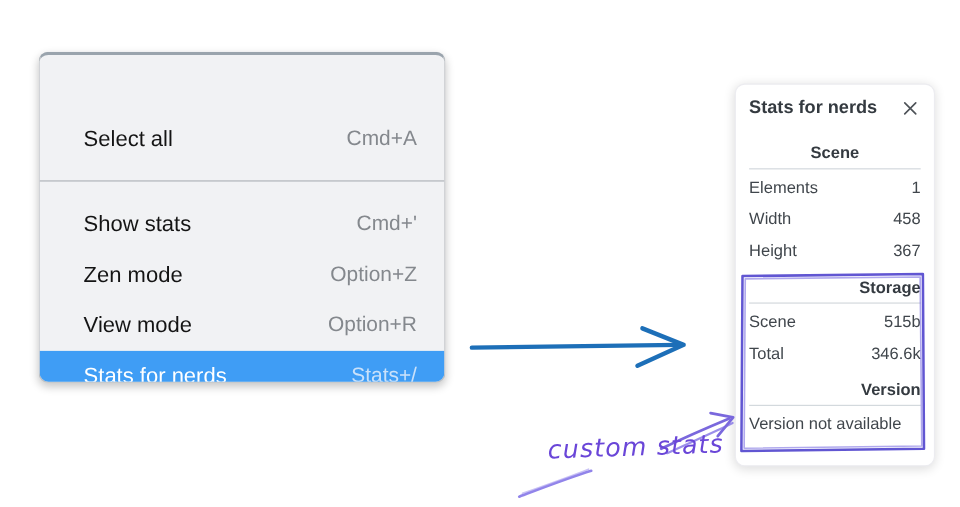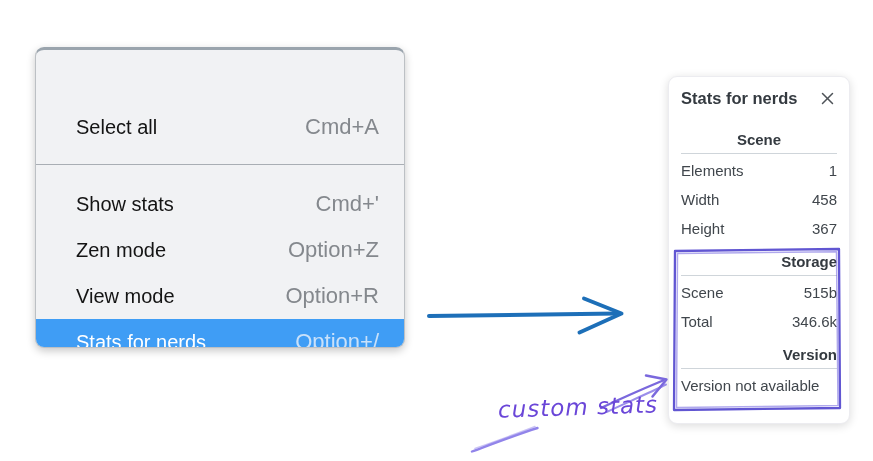--- a/index.html
+++ b/index.html
@@ -27,21 +27,21 @@
   .menu-item {
     display: flex; justify-content: space-between; align-items: center;
     padding: 0 25px 0 40px;
     height: 46px;
     font-size: 20px; color: #141414;
     cursor: default;
   }
   .menu-item.first { height: 74px; margin-top: 40px; }
   .menu-divider { border-top: 1px solid #a9aeb4; }
   .menu-group { padding-top: 16px; }
-  .mi-shortcut { color: #84888d; font-size: 22px; }
+  .mi-shortcut { color: #84888d; font-size: 19px; }
   .menu-item.selected { background: #3f9df5; }
   .menu-item.selected .mi-label { color: #ffffff; }
   .menu-item.selected .mi-shortcut { color: #c9e1fa; }
 
   
   .panel {
     position: absolute; left: 668px; top: 76px;
     width: 182px; height: 348px;
     background: #ffffff;
     border: 1px solid #ececf0;
@@ -118,21 +118,21 @@
     <div class="menu-item">
       <span class="mi-label">Zen mode</span>
       <span class="mi-shortcut">Option+Z</span>
     </div>
     <div class="menu-item">
       <span class="mi-label">View mode</span>
       <span class="mi-shortcut">Option+R</span>
     </div>
     <div class="menu-item selected">
       <span class="mi-label">Stats for nerds</span>
-      <span class="mi-shortcut">Option+/</span>
+      <span class="mi-shortcut">Stats+/</span>
     </div>
   </div>
 </div>
 
 <div class="panel">
   <div class="panel-title-row">
     <span class="panel-title">Stats for nerds</span>
     <button class="panel-close">
       <svg width="15" height="15" viewBox="0 0 15 15">
         <line x1="2.5" y1="2.5" x2="12.5" y2="12.5" stroke="#4e5358" stroke-width="1.5" stroke-linecap="round"></line>

